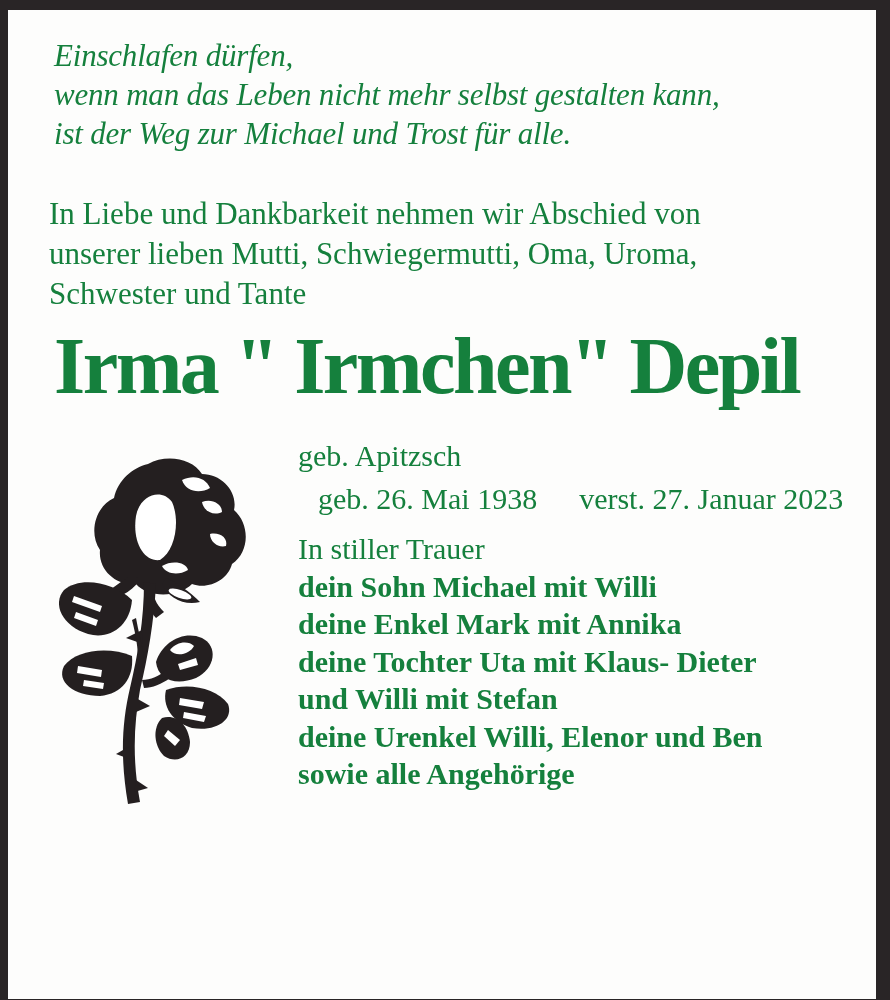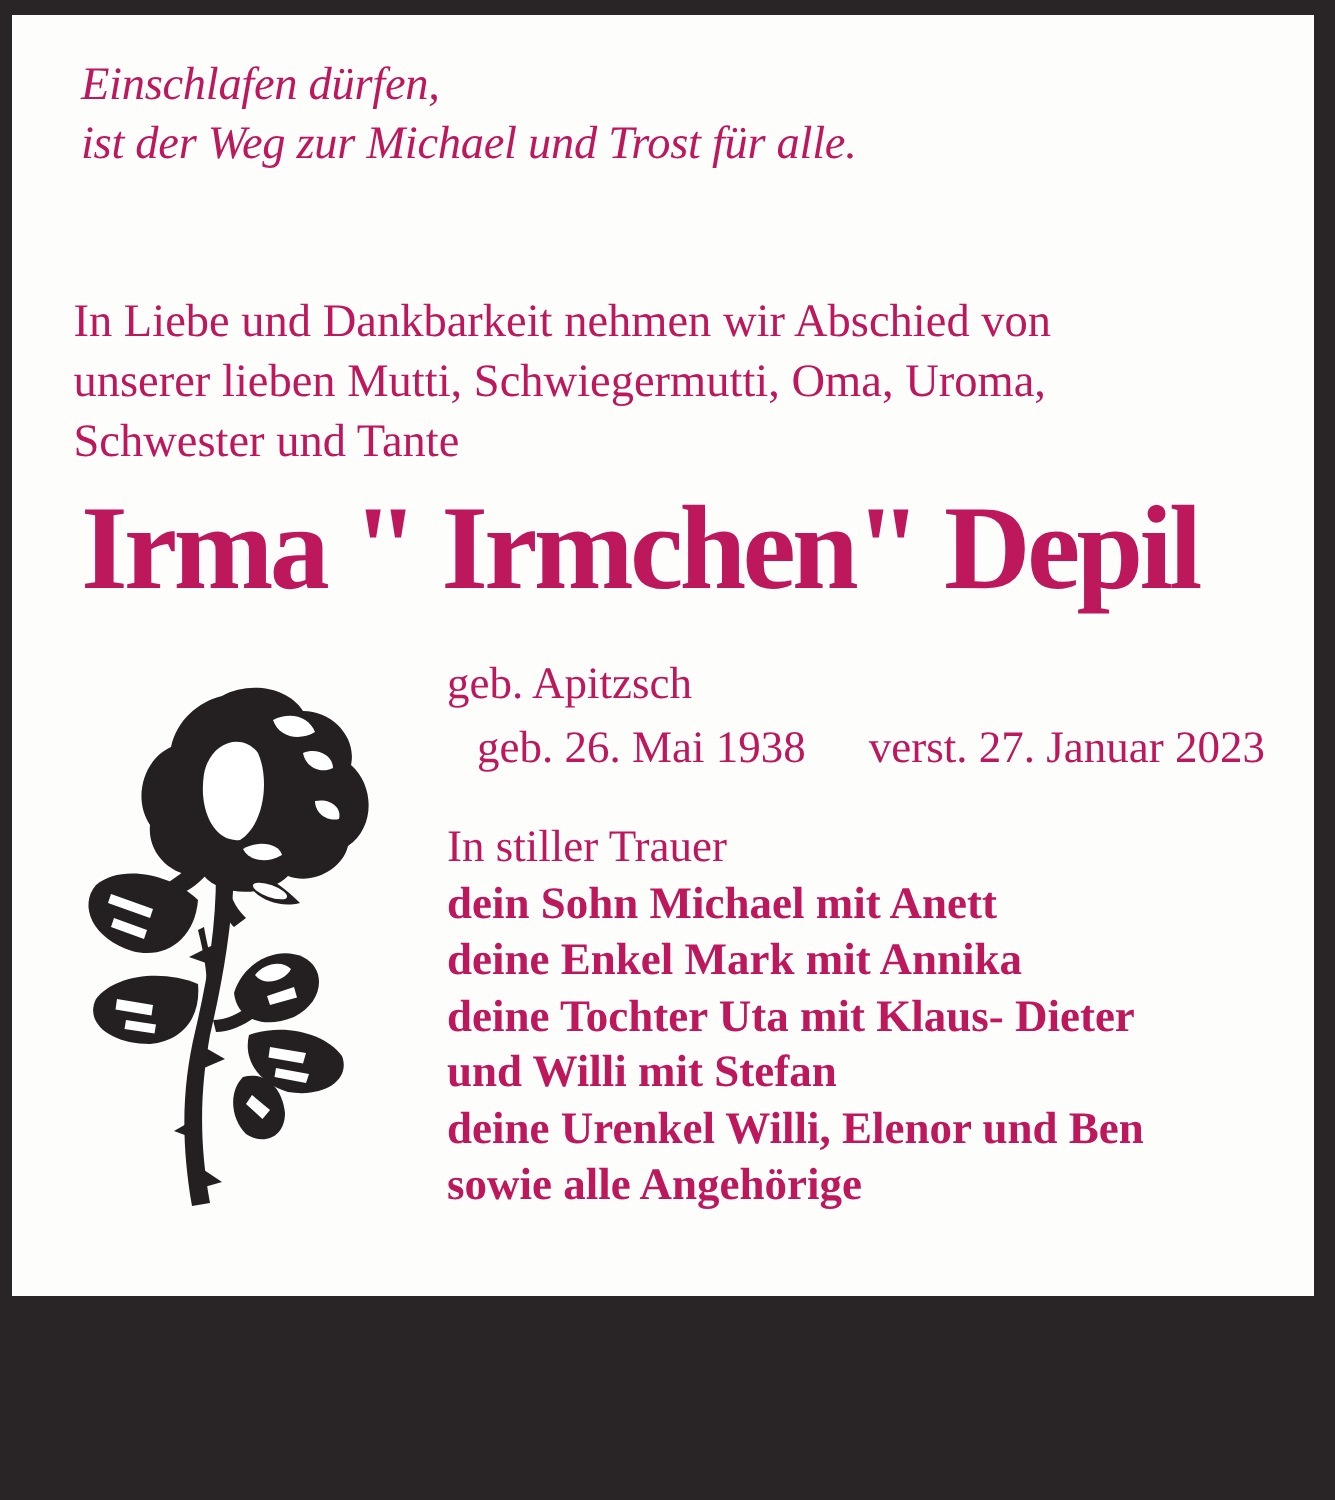--- a/index.html
+++ b/index.html
@@ -15,23 +15,23 @@
     position: relative;
     width: 890px;
     height: 1000px;
     background: #292526;
   }
   .sheet {
     position: absolute;
     left: 8px;
     top: 10px;
     width: 868px;
-    height: 854px;
+    height: 989px;
     background: #fdfdfc;
-    color: #be185d;
+    color: #15803d;
   }
   .block { position: absolute; white-space: nowrap; }
 
   .epigraph {
     left: 46px; top: 26px;
     font-style: italic;
     font-size: 31px;
     line-height: 39px;
     letter-spacing: -0.2px;
   }
@@ -55,37 +55,37 @@
   .dates-row { display: flex; gap: 42px; margin-left: 20px; }
   .rose-wrap {
     position: absolute;
     left: 36px; top: 440px;
     width: 212px; height: 366px;
   }
   .mourning {
     left: 290px; top: 520px;
     font-size: 30px;
     line-height: 37.5px;
-    margin-top: 16px;
   }
   .mourning .bold-line { font-weight: bold; }
   .funeral {
     left: 28px; top: 844px;
     font-size: 31px;
     line-height: 40.5px;
   }
 </style>
 </head>
 <body>
 
 <div class="frame">
   <div class="sheet">
 
     <div class="block epigraph">
       <div>Einschlafen dürfen,</div>
+      <div>wenn man das Leben nicht mehr selbst gestalten kann,</div>
       <div>ist der Weg zur Michael und Trost für alle.</div>
     </div>
 
     <div class="block intro">
       <div>In Liebe und Dankbarkeit nehmen wir Abschied von</div>
       <div>unserer lieben Mutti, Schwiegermutti, Oma, Uroma,</div>
       <div>Schwester und Tante</div>
     </div>
 
     <div class="block deceased-name">Irma " Irmchen" Depil</div>
@@ -133,21 +133,21 @@
           <path d="M134,214 L152,208 L154,215 L136,220 Z"></path>
           <path d="M136,248 L160,252 L158,259 L135,255 Z"></path>
           <path d="M140,262 L162,266 L160,272 L139,268 Z"></path>
           <path d="M124,280 L136,290 L131,296 L120,286 Z"></path>
         </g>
       </svg>
     </div>
 
     <div class="block mourning">
       <div>In stiller Trauer</div>
-      <div class="bold-line">dein Sohn Michael mit Anett</div>
+      <div class="bold-line">dein Sohn Michael mit Willi</div>
       <div class="bold-line">deine Enkel Mark mit Annika</div>
       <div class="bold-line">deine Tochter Uta mit Klaus- Dieter</div>
       <div class="bold-line">und Willi mit Stefan</div>
       <div class="bold-line">deine Urenkel Willi, Elenor und Ben</div>
       <div class="bold-line">sowie alle Angehörige</div>
     </div>
 
 
   </div>
 </div>

